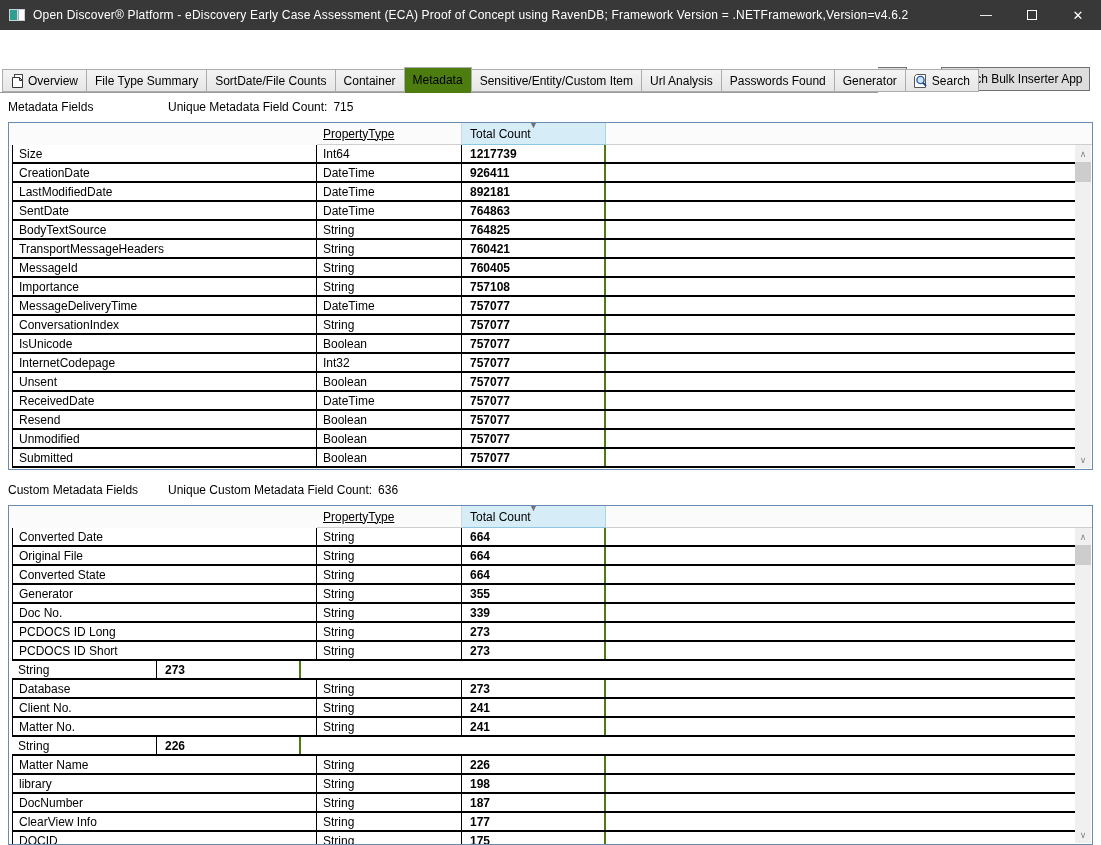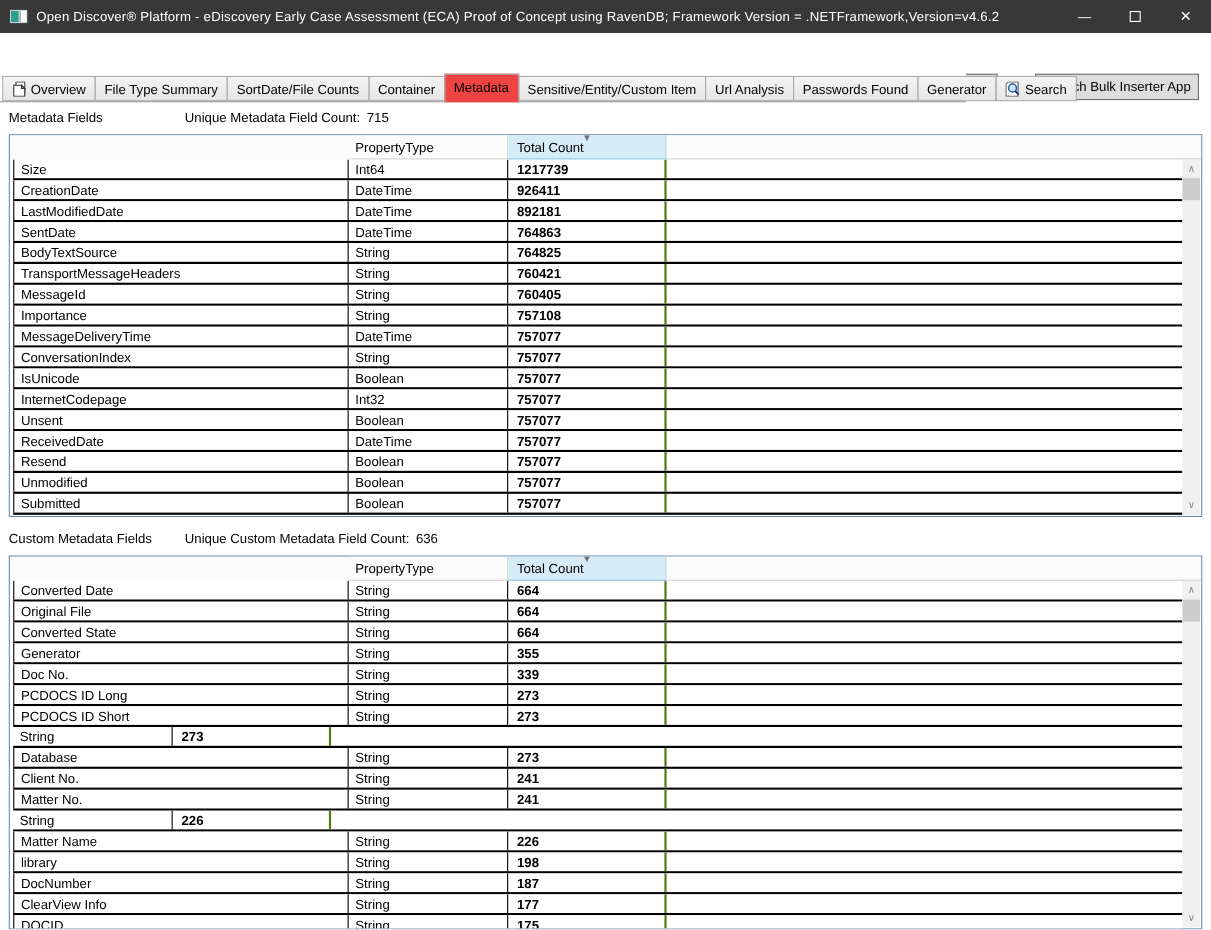--- a/index.html
+++ b/index.html
@@ -40,42 +40,42 @@
     display:flex; align-items:flex-end; padding-left:2px;
     border-bottom:1px solid #9b9b9b; background:#fff;
   }
   .tab {
     height:23px; padding:0 8px; display:flex; align-items:center; gap:4px;
     background:linear-gradient(#f4f4f4,#e6e6e6);
     border:1px solid #acacac; margin-left:-1px; white-space:nowrap; cursor:default;
   }
   .tab:first-child { margin-left:0; }
   .tab.selected {
-    height:26px; background:#ef4444; border-bottom:none; position:relative; z-index:2;
+    height:26px; background:#4d7c0f; border-bottom:none; position:relative; z-index:2;
     margin-bottom:-1px; padding-bottom:1px;
   }
   .tab svg { display:block; }
 
   
   .section-label { position:absolute; left:8px; white-space:nowrap; }
   .section-label .count-lbl { position:absolute; left:160px; white-space:nowrap; }
   .count-val { margin-left:6px; }
 
   
   .grid {
     position:absolute; left:8px; width:1085px; background:#fff;
     border:1px solid #688caf; overflow:hidden;
   }
   .ghead { display:flex; height:22px; background:#fbfbfb; padding-left:3px; position:relative; }
   .th {
     display:flex; align-items:center; border-right:1px solid #d6d6d6;
     border-bottom:1px solid #cfcfcf; padding-left:6px; position:relative; background:#fbfbfb;
   }
   .th.c0 { width:305px; border-left:1px solid #e2e2e2;margin-top:29px; }
-  .th.c1 { width:145px; }
+  .th.c1 { width:145px;text-decoration:underline; }
   .th.c2 { width:144px; padding-left:8px; background:#d6ecf7; border-right:1px solid #a8d4ec; border-bottom:1px solid #8ec6e2; }
   .th.cf { flex:1; border-right:none; }
   .sort-arrow {
     position:absolute; top:-3px; left:50%; transform:translateX(-50%);
     font-size:9px; color:#6f6f6f; line-height:10px;
   }
   .gbody { position:absolute; top:22px; left:0; right:17px; bottom:0; padding-left:3px; overflow:hidden; }
   .tr { display:flex; height:19px; border-bottom:2px solid #000; background:#fff;justify-content:flex-end; }
   .td { display:flex; align-items:center; padding-left:6px; overflow:hidden; white-space:nowrap; }
   .td.c0 { width:305px; border-left:1px solid #000; border-right:1px solid #000; }

